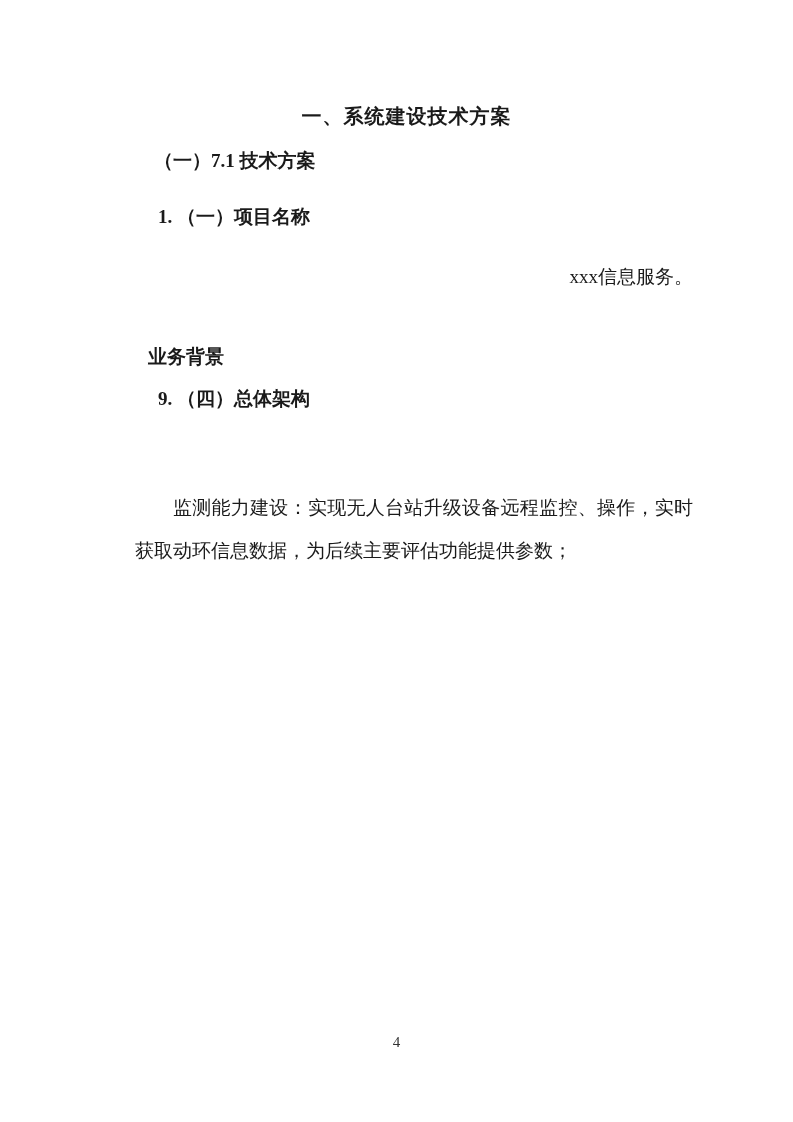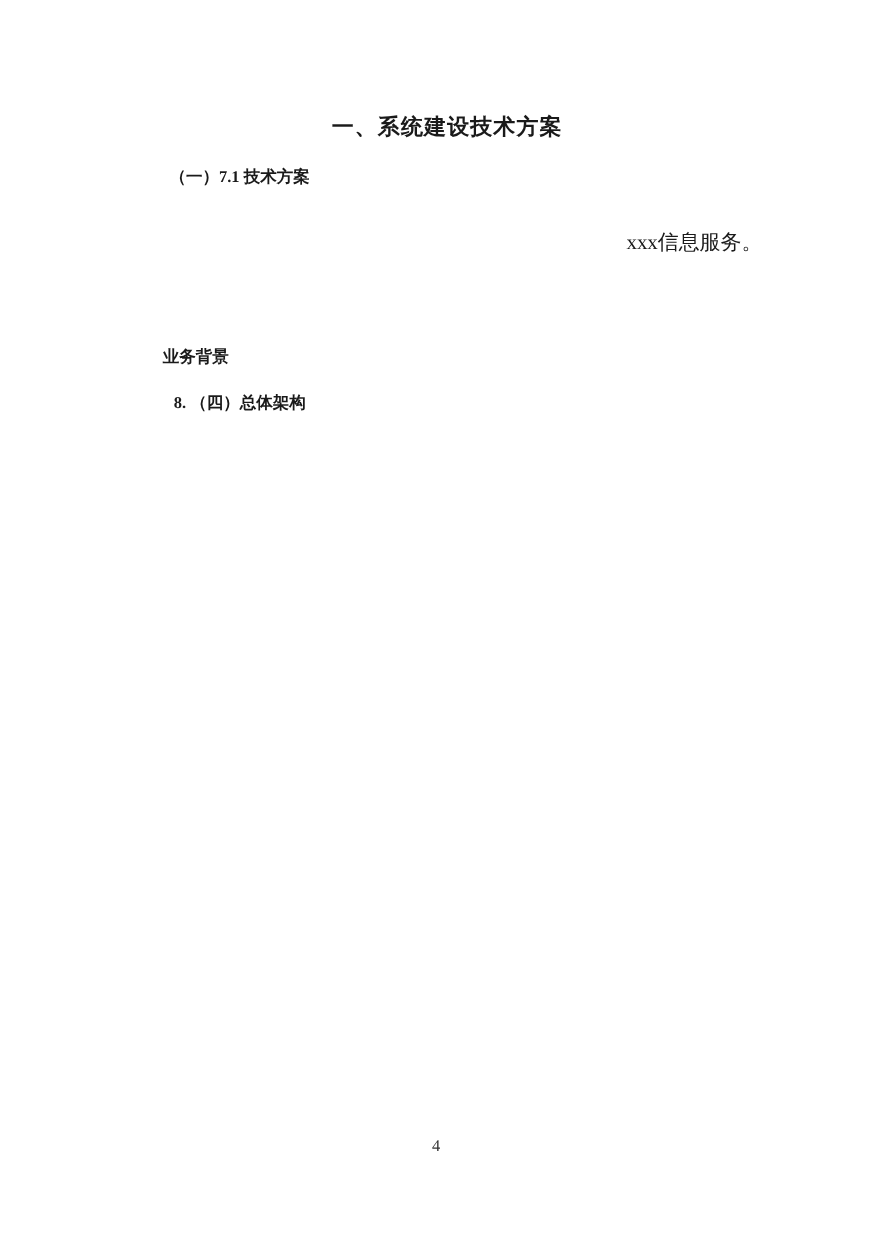--- a/index.html
+++ b/index.html
@@ -18,27 +18,27 @@
     padding: 103px 100px 0 120px; 
   }
   .doc-title {
     font-size: 20px;
     font-weight: bold;
     line-height: 27px;
     text-align: center;
     letter-spacing: 1px;
   }
   .heading {
-    font-size: 15px;
+    font-size: 19px;
     font-weight: bold;
     line-height: 26px;
   }
   .h-section   { margin-top: 18px; padding-left: 34px; }
   .h-numbered1 { margin-top: 30px; padding-left: 38px; }
-  .h-background{ margin-top: 78px; padding-left: 28px; }
+  .h-background{ margin-top: 54px; padding-left: 28px; }
   .h-numbered2 { margin-top: 16px; padding-left: 38px; }
   .para {
     font-size: 19px;
     line-height: 43px;
     text-align: justify;
     text-justify: inter-ideograph;
   }
   .p-project-name {
     margin-top: 34px;
     line-height: 26px;
@@ -68,25 +68,27 @@
 </head>
 <body>
 
 <div class="page">
   <div class="content">
 
     <h1 class="doc-title">一、系统建设技术方案</h1>
 
     <h2 class="heading h-section">（一）7.1 技术方案</h2>
 
+    <h3 class="heading h-numbered1">1. （一）项目名称</h3>
 
     <p class="para p-project-name">xxx信息服务。</p>
 
     <h3 class="heading h-background">业务背景</h3>
 
 
-    <h3 class="heading h-numbered2">8. （四）总体架构</h3>
+    <h3 class="heading h-numbered2">9. （四）总体架构</h3>
 
+    <p class="para p-architecture">监测能力建设：实现无人台站升级设备远程监控、操作，实时获取动环信息数据，为后续主要评估功能提供参数；</p>
 
   </div>
 
   <div class="footer">4</div>
 </div>
 
 </body></html>

